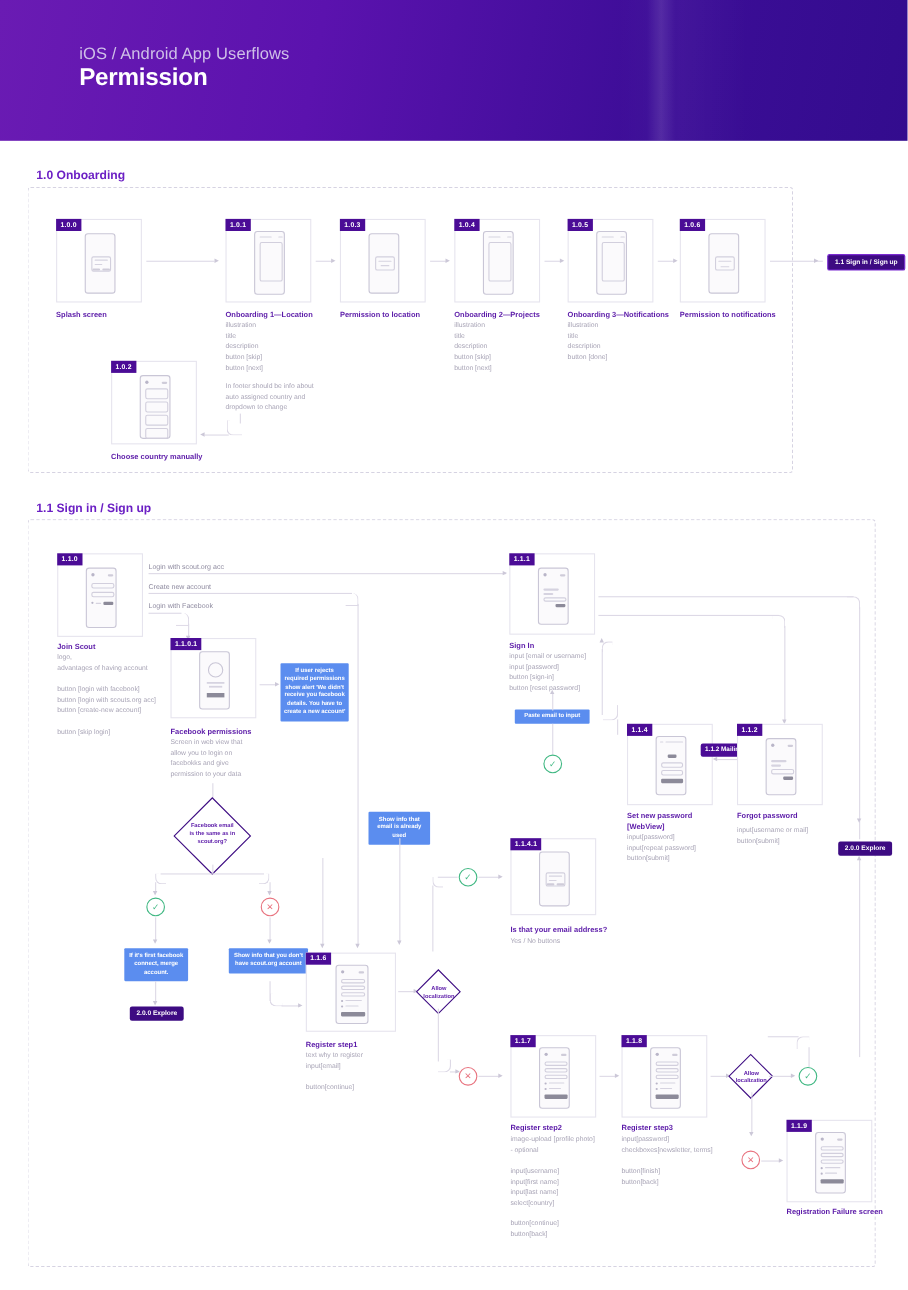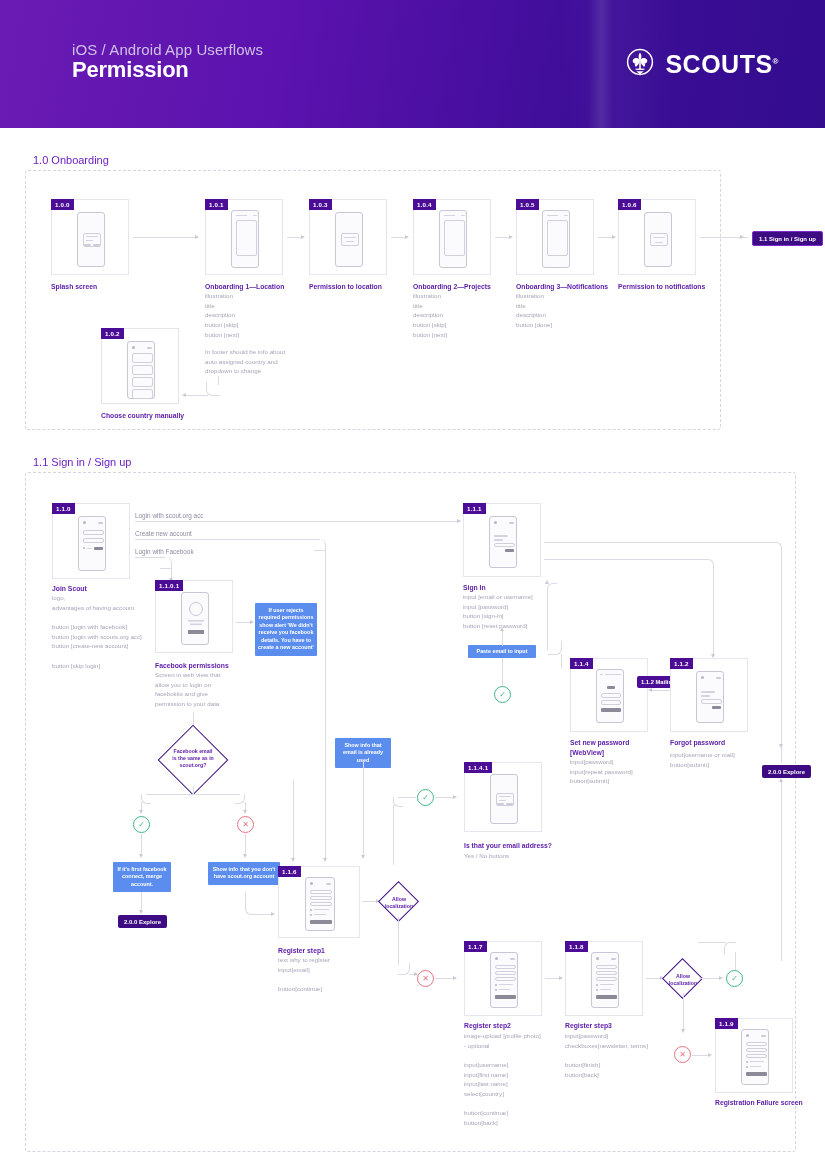--- a/index.html
+++ b/index.html
@@ -37,21 +37,21 @@
     position: absolute; right: 46px; top: 47px;
     display: flex; align-items: center; gap: 10px;
   }
   #brand .word {
     font-size: 25px; font-weight: bold; color: #fff; letter-spacing: .5px;
   }
   #brand .reg { font-size: 8px; vertical-align: super; }
 
   
   .section-title {
-    position: absolute; font-size: 11px; font-weight: normal; color: #6b1fc4;
+    position: absolute; font-size: 11px; font-weight: bold; color: #6b1fc4;
   }
   #sec1-title { left: 33px; top: 154px; }
   #sec2-title { left: 33px; top: 456px; }
 
   
   .frame {
     position: absolute;
     border: 1px dashed #d6d3e2;
     border-radius: 3px;
     background: #fff;
@@ -176,32 +176,20 @@
   }
 </style>
 </head>
 <body>
 
 <div id="header">
   <div class="sheen2"></div>
   <div class="sheen"></div>
   <div id="kicker">iOS / Android App Userflows</div>
   <div id="page-title">Permission</div>
-  <div id="brand">
-    <svg width="30" height="34" viewBox="0 0 30 34">
-      <circle cx="15" cy="15" r="12.4" fill="none" stroke="#ffffff" stroke-width="1.5"></circle>
-      <path d="M15 5.5 C13.1 8.2 13.3 10.6 14.2 12.2 L15.8 12.2 C16.7 10.6 16.9 8.2 15 5.5 Z" fill="#fff"></path>
-      <path d="M15 12.6 C12.4 10.2 9.4 10.6 8.1 12.6 C7.0 14.4 8.4 16.6 10.6 16.6 C9.3 17.6 9.6 19.4 11.2 19.8 L13.6 17.0 Z" fill="#fff"></path>
-      <path d="M15 12.6 C17.6 10.2 20.6 10.6 21.9 12.6 C23.0 14.4 21.6 16.6 19.4 16.6 C20.7 17.6 20.4 19.4 18.8 19.8 L16.4 17.0 Z" fill="#fff"></path>
-      <rect x="14.2" y="12.4" width="1.6" height="10.4" fill="#fff"></rect>
-      <rect x="10.6" y="21.6" width="8.8" height="1.3" fill="#fff"></rect>
-      <path d="M11.4 24.2 L18.6 24.2 L15 27.6 Z" fill="#fff"></path>
-    </svg>
-    <div class="word"><span>SCOUTS</span><span class="reg">®</span></div>
-  </div>
 </div>
 
 <div class="section-title" id="sec1-title">1.0 Onboarding</div>
 <div class="frame" id="frame1"></div>
 
 <div class="card" style="left:51px;top:199px;width:78px;height:76px;">
   <div class="badge">1.0.0</div>
   <div class="phone" style="left:25px;top:12px;width:28px;height:55px;">
     <div class="ph-box" style="left:5px;top:20px;width:18px;height:14px;"></div>
     <div class="ph-line" style="left:8px;top:23px;width:12px;height:1.4px;"></div>

